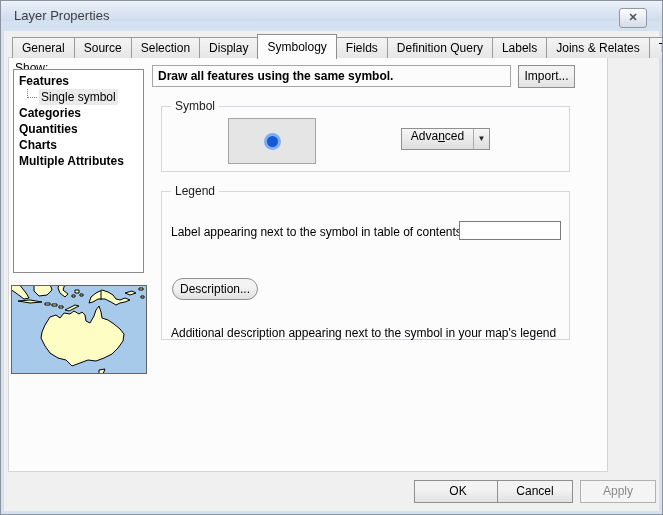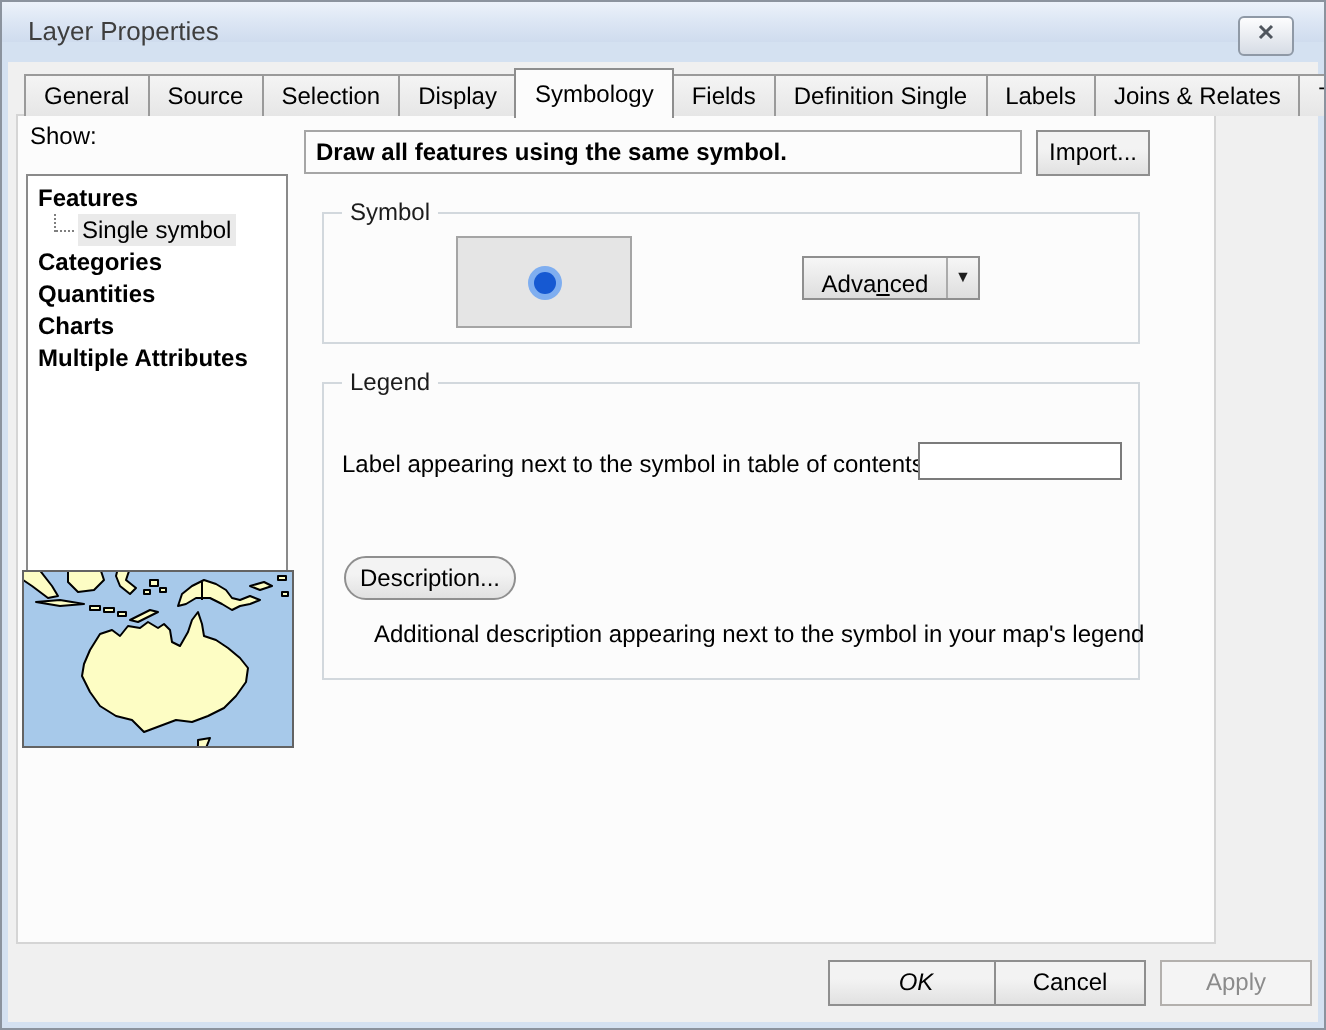--- a/index.html
+++ b/index.html
@@ -38,21 +38,21 @@
   }
 
   
   .page {
     position:absolute; left:4px; top:26px; width:600px; height:415px;
     background:#FCFCFC; border:1px solid #D5D5D5;
   }
 
   .show-label { position:absolute; left:6px; top:3px; }
   .listbox {
-    position:absolute; left:4px; top:29px; width:131px; height:204px;
+    position:absolute; left:4px; top:11px; width:131px; height:204px;
     background:#fff; border:1px solid #8A8A8A; padding-top:3px; overflow:hidden;
   }
   .tree-item { height:16px; line-height:16px; padding-left:5px; font-weight:bold; white-space:nowrap; }
   .tree-item.child { font-weight:normal; padding-left:13px; display:flex; align-items:center; }
   .connector { display:inline-block; width:10px; height:9px; margin:-7px 2px 0 0;
     border-left:1px dotted #7F7F7F; border-bottom:1px dotted #7F7F7F; }
   .sel-label { background:#EAEAEA; padding:0 2px; }
 
   .map-preview { position:absolute; left:2px; top:227px; width:136px; height:89px;
     border:1px solid #636363; }
@@ -82,37 +82,37 @@
     position:absolute; left:219px; top:60px; width:88px; height:46px;
     background:#E5E5E5; border:1px solid #A5A5A5;
     display:flex; align-items:center; justify-content:center;
   }
   .dot-outer { width:17px; height:17px; border-radius:50%; background:#7FAEF0;
     display:flex; align-items:center; justify-content:center; }
   .dot-inner { width:11px; height:11px; border-radius:50%; background:#1659D2; }
 
   .advanced-btn {
     position:absolute; left:392px; top:70px; width:89px; height:22px;
-    display:flex; align-items:flex-end;
+    display:flex; align-items:flex-start;
     background:linear-gradient(180deg,#F6F6F6,#DEDEDE); border:1px solid #8F8F8F;
   }
   .adv-label { flex:1; text-align:center; }
   .adv-key { text-decoration:underline; }
   .adv-arrow { width:16px; border-left:1px solid #ABABAB; text-align:center;
     font-size:8px; color:#1E1E1E; line-height:20px; height:20px; }
 
   .legend-label-text { position:absolute; left:162px; top:167px; white-space:nowrap; }
   .legend-input {
     position:absolute; left:450px; top:163px; width:102px; height:19px;
     border:1px solid #7B7B7B; background:#fff; font:12px "Liberation Sans",sans-serif; padding:0 2px;
   }
   .description-btn { position:absolute; left:163px; top:220px; width:86px; height:22px;border-radius:11px; }
-  .additional-text { position:absolute; left:162px; top:252px; white-space:nowrap;margin-left:16px; }
-
-  .ok-btn     { position:absolute; left:410px; top:449px; width:88px; height:23px;font-style:italic; }
+  .additional-text { position:absolute; left:162px; top:268px; white-space:nowrap; }
+
+  .ok-btn     { position:absolute; left:410px; top:449px; width:88px; height:23px; }
   .cancel-btn { position:absolute; left:493px; top:449px; width:76px; height:23px; }
   .apply-btn  { position:absolute; left:576px; top:449px; width:76px; height:23px; }
 </style>
 </head>
 <body>
 
 <div class="dialog">
   <div class="titlebar">
     <span class="title">Layer Properties</span>
     <div class="close-btn">
@@ -122,21 +122,21 @@
 
   <div class="body">
 
     <div class="tabs">
       <div class="tab">General</div>
       <div class="tab">Source</div>
       <div class="tab">Selection</div>
       <div class="tab">Display</div>
       <div class="tab active">Symbology</div>
       <div class="tab">Fields</div>
-      <div class="tab">Definition Single</div>
+      <div class="tab">Definition Query</div>
       <div class="tab">Labels</div>
       <div class="tab">Joins &amp; Relates</div>
       <div class="tab">Time</div>
 
     </div>
 
     <div class="page">
 
       <div class="show-label">Show:</div>
 

